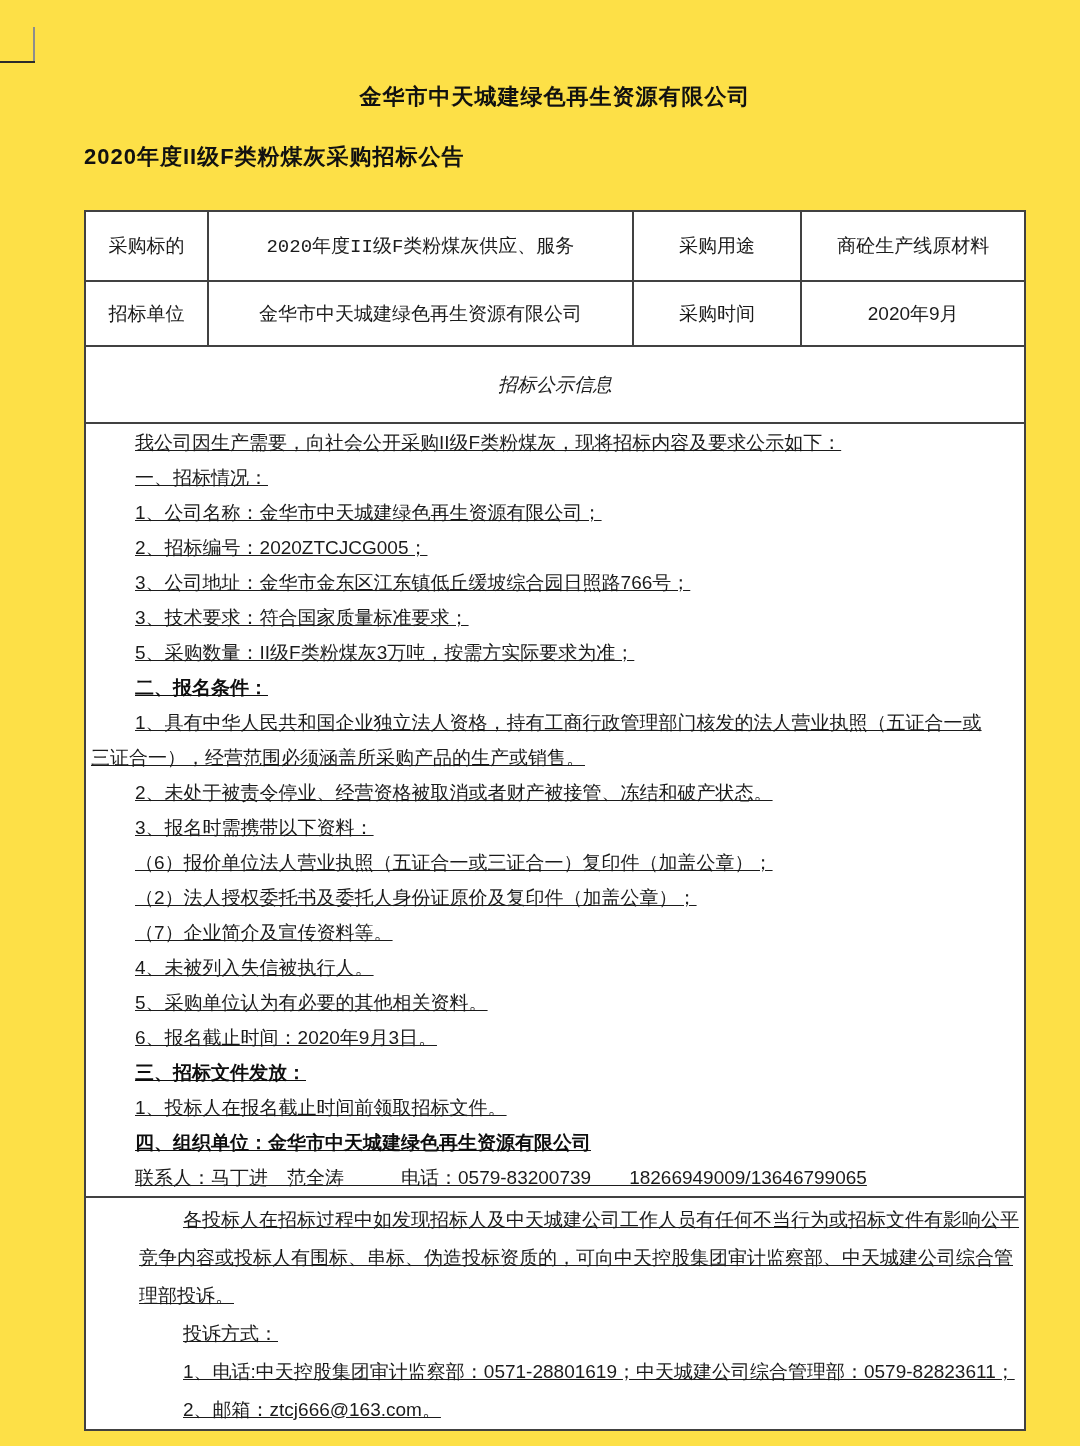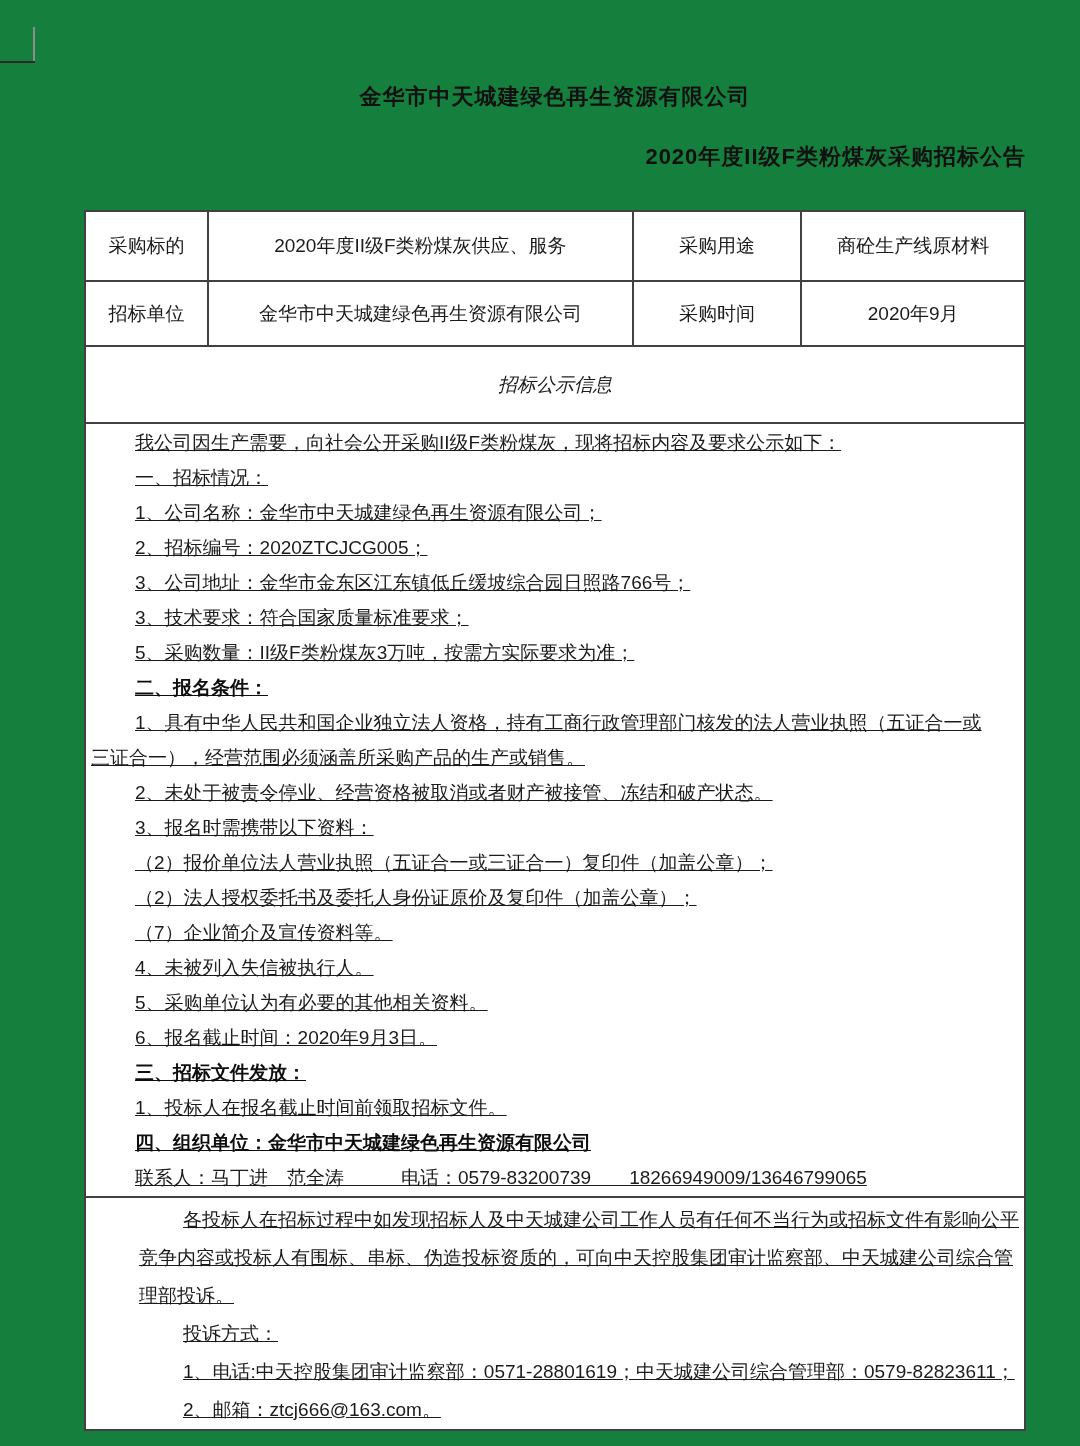--- a/index.html
+++ b/index.html
@@ -1,55 +1,55 @@
 <!DOCTYPE html>
 <html><head>
 <meta charset="utf-8">
 <style>
   html, body { margin: 0; padding: 0; background: #ffffff; }
   .page {
     position: relative;
     width: 1080px;
     height: 1446px;
-    background: #15803d;
+    background: #fde047;
     font-family: "Liberation Sans", "DejaVu Sans", sans-serif;
     color: #1b1b1b;
     overflow: hidden;
   }
   .crop-mark-v {
     position: absolute; left: 33px; top: 27px;
     width: 2px; height: 36px; background: #8d8d8d;
   }
   .crop-mark-h {
     position: absolute; left: 0; top: 61px;
     width: 35px; height: 2px; background: #2b2b2b;
   }
   .doc-title {
     position: absolute; left: 84px; top: 82px; width: 942px;
     margin: 0; text-align: center;
     font-size: 22px; font-weight: 700; letter-spacing: 1px;
     color: #111;
   }
   .doc-subtitle {
     position: absolute; left: 84px; top: 142px; width: 942px;
-    margin: 0; text-align: right;
+    margin: 0; text-align: left;
     font-size: 22px; font-weight: 700; letter-spacing: 1px;
     color: #111;
   }
   .table-wrap { position: absolute; left: 84px; top: 210px; width: 942px; }
   table.info-table {
     border-collapse: collapse; table-layout: fixed;
     width: 942px; background: #fff;
   }
   table.info-table td {
     border: 2px solid #414141;
     font-size: 19px; color: #1b1b1b;
     box-sizing: border-box;
   }
-  .c1 { width: 108px; margin-left: 42px; } .c2 { width: 372px; } .c3 { width: 148px; } .c4 { width: 196px; }
+  .c1 { width: 108px; margin-left: 42px; } .c2 { width: 372px; font-family: Liberation Mono, monospace; } .c3 { width: 148px; } .c4 { width: 196px; }
   tr.row-meta-1 td { height: 70px; }
   tr.row-meta-2 td { height: 65px; }
   tr.row-section td { height: 77px; font-style: italic; }
   .label-cell, .value-cell, .section-cell {
     text-align: center; vertical-align: middle;
     padding: 0 4px;
   }
   td.body-cell {
     height: 771px; vertical-align: top; padding: 1px 0;
   }
@@ -117,21 +117,21 @@
 
               <p class="para bold">二、报名条件：</p>
 
               <p class="para">1、具有中华人民共和国企业独立法人资格，持有工商行政管理部门核发的法人营业执照（五证合一或
 三证合一），经营范围必须涵盖所采购产品的生产或销售。</p>
 
               <p class="para">2、未处于被责令停业、经营资格被取消或者财产被接管、冻结和破产状态。</p>
 
               <p class="para">3、报名时需携带以下资料：</p>
 
-              <p class="para">（2）报价单位法人营业执照（五证合一或三证合一）复印件（加盖公章）；</p>
+              <p class="para">（6）报价单位法人营业执照（五证合一或三证合一）复印件（加盖公章）；</p>
 
               <p class="para">（2）法人授权委托书及委托人身份证原价及复印件（加盖公章）；</p>
 
               <p class="para">（7）企业简介及宣传资料等。</p>
 
               <p class="para">4、未被列入失信被执行人。</p>
 
               <p class="para">5、采购单位认为有必要的其他相关资料。</p>
 
               <p class="para">6、报名截止时间：2020年9月3日。</p>

